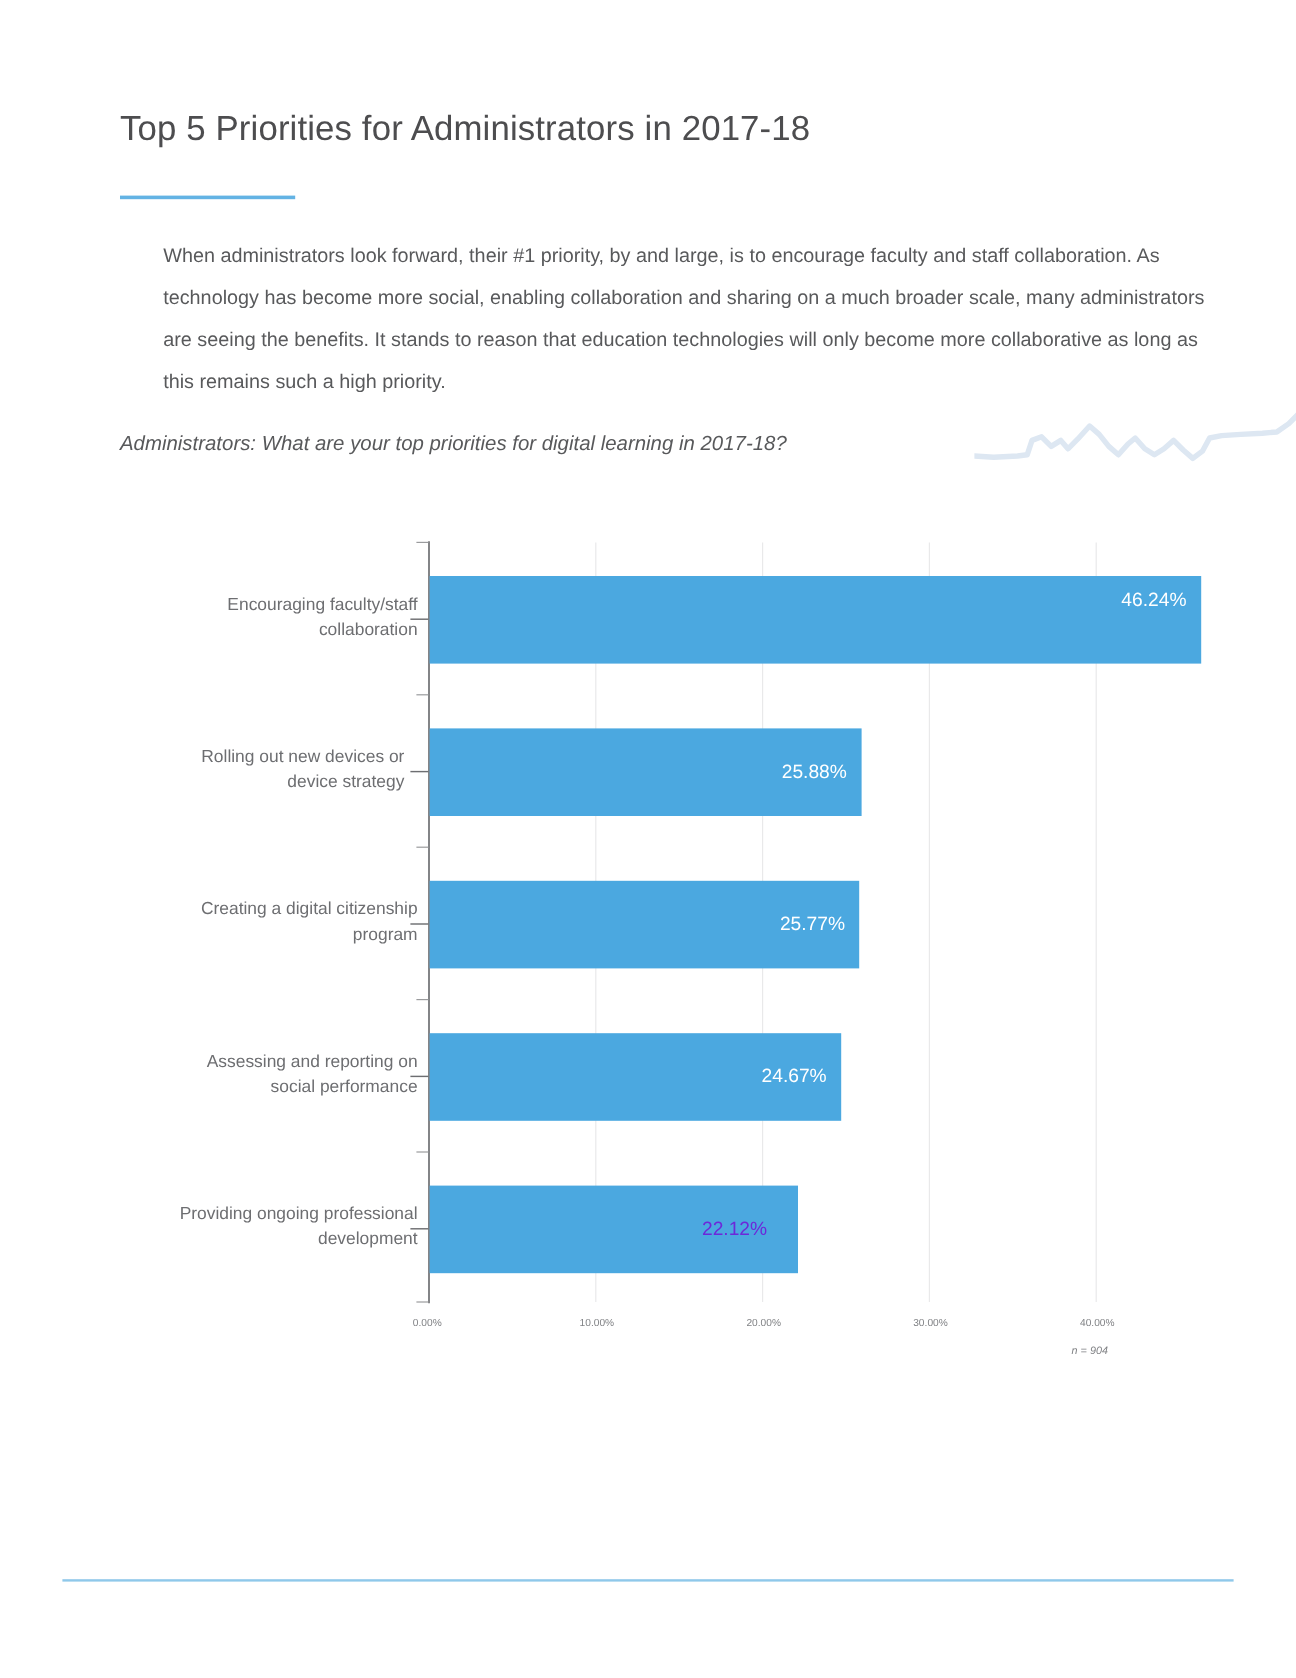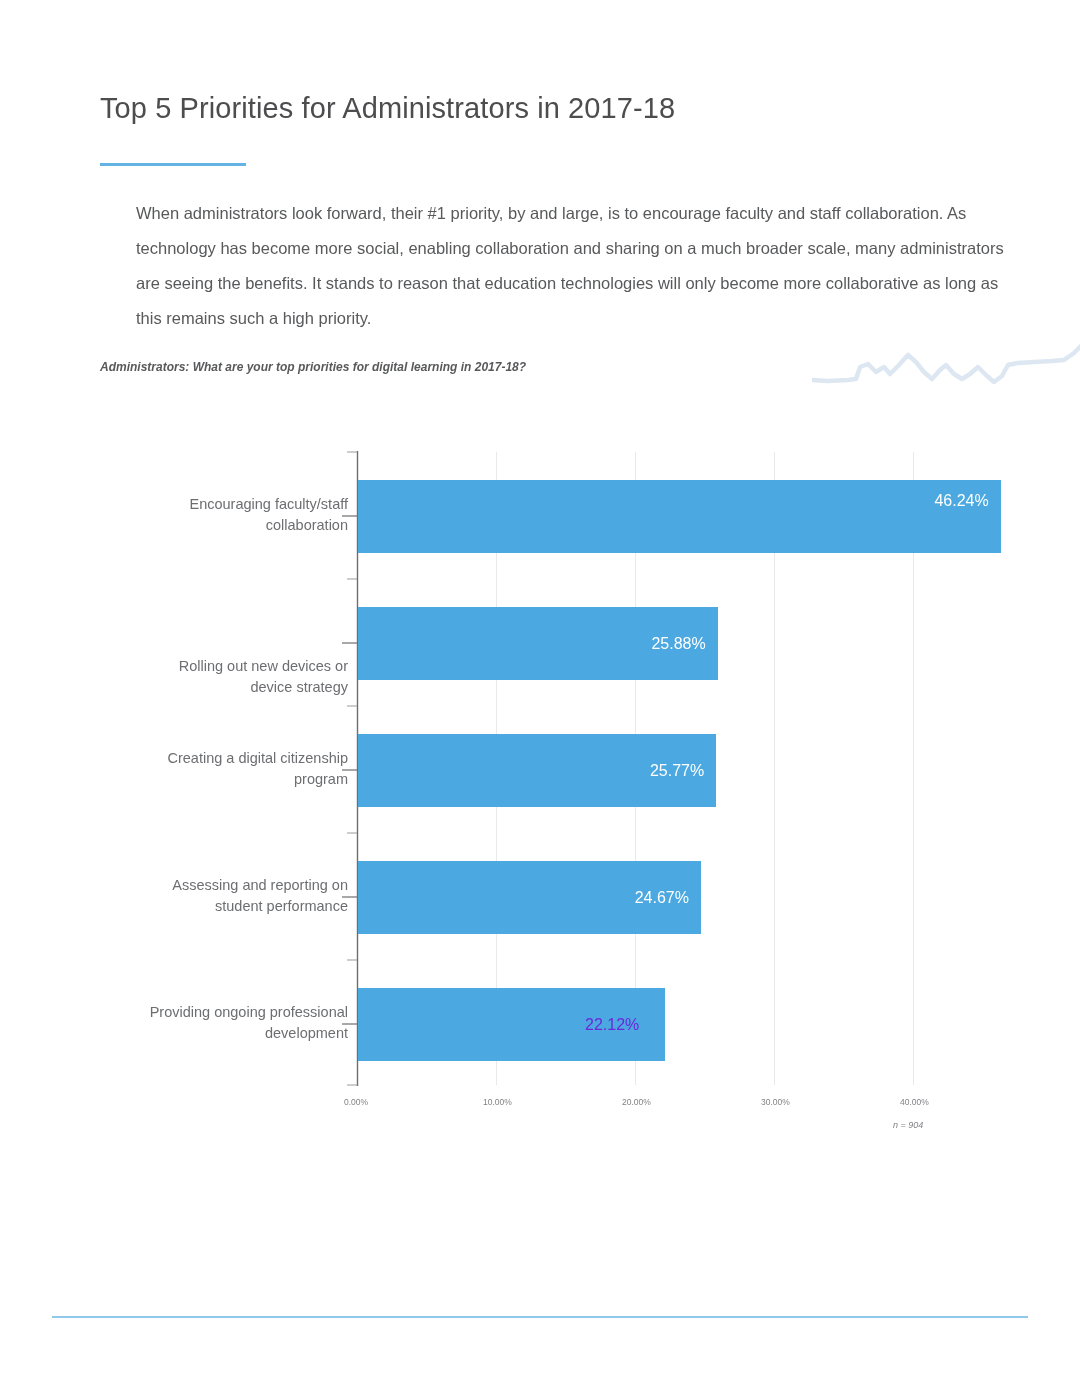--- a/index.html
+++ b/index.html
@@ -52,25 +52,24 @@
     color: #58595b;
     font-weight: 400;
     margin-left: 36px;
   }
 
   
   .chart-question {
     position: absolute;
     left: 100px;
     top: 360px;
-    font-size: 12px;
+    font-size: 17px;
     font-style: italic;
     color: #58595b;
     white-space: nowrap;
-    font-weight: bold;
   }
   .chart-subnote {
     position: absolute;
     left: 100px;
     top: 398px;
     font-size: 14.5px;
     font-style: italic;
     color: #6d6e71;
     white-space: nowrap;
   }
@@ -199,31 +198,31 @@
       <line x1="347" y1="960" x2="357" y2="960"></line>
       <line x1="347" y1="1085" x2="357" y2="1085"></line>
     </g>
   </svg>
 
   <div class="chart-layer">
     <div class="cat-label" style="left:108px; top:494px;">
       <div>Encouraging faculty/staff</div>
       <div>collaboration</div>
     </div>
-    <div class="cat-label" style="left:108px; top:621px;margin-top:35px;">
+    <div class="cat-label" style="left:97px; top:621px;">
       <div>Rolling out new devices or</div>
       <div>device strategy</div>
     </div>
     <div class="cat-label" style="left:108px; top:748px;">
       <div>Creating a digital citizenship</div>
       <div>program</div>
     </div>
     <div class="cat-label" style="left:108px; top:875px;">
       <div>Assessing and reporting on</div>
-      <div>student performance</div>
+      <div>social performance</div>
     </div>
     <div class="cat-label" style="left:108px; top:1002px;">
       <div>Providing ongoing professional</div>
       <div>development</div>
     </div>
   </div>
 
   <div class="chart-layer">
     <div class="bar" id="bar0" style="left: 358px; top: 480px; width: 642.736px; background: rgb(75, 168, 224);"></div>
     <div class="bar" id="bar1" style="left: 358px; top: 607px; width: 359.732px; background: rgb(75, 168, 224);"></div>

